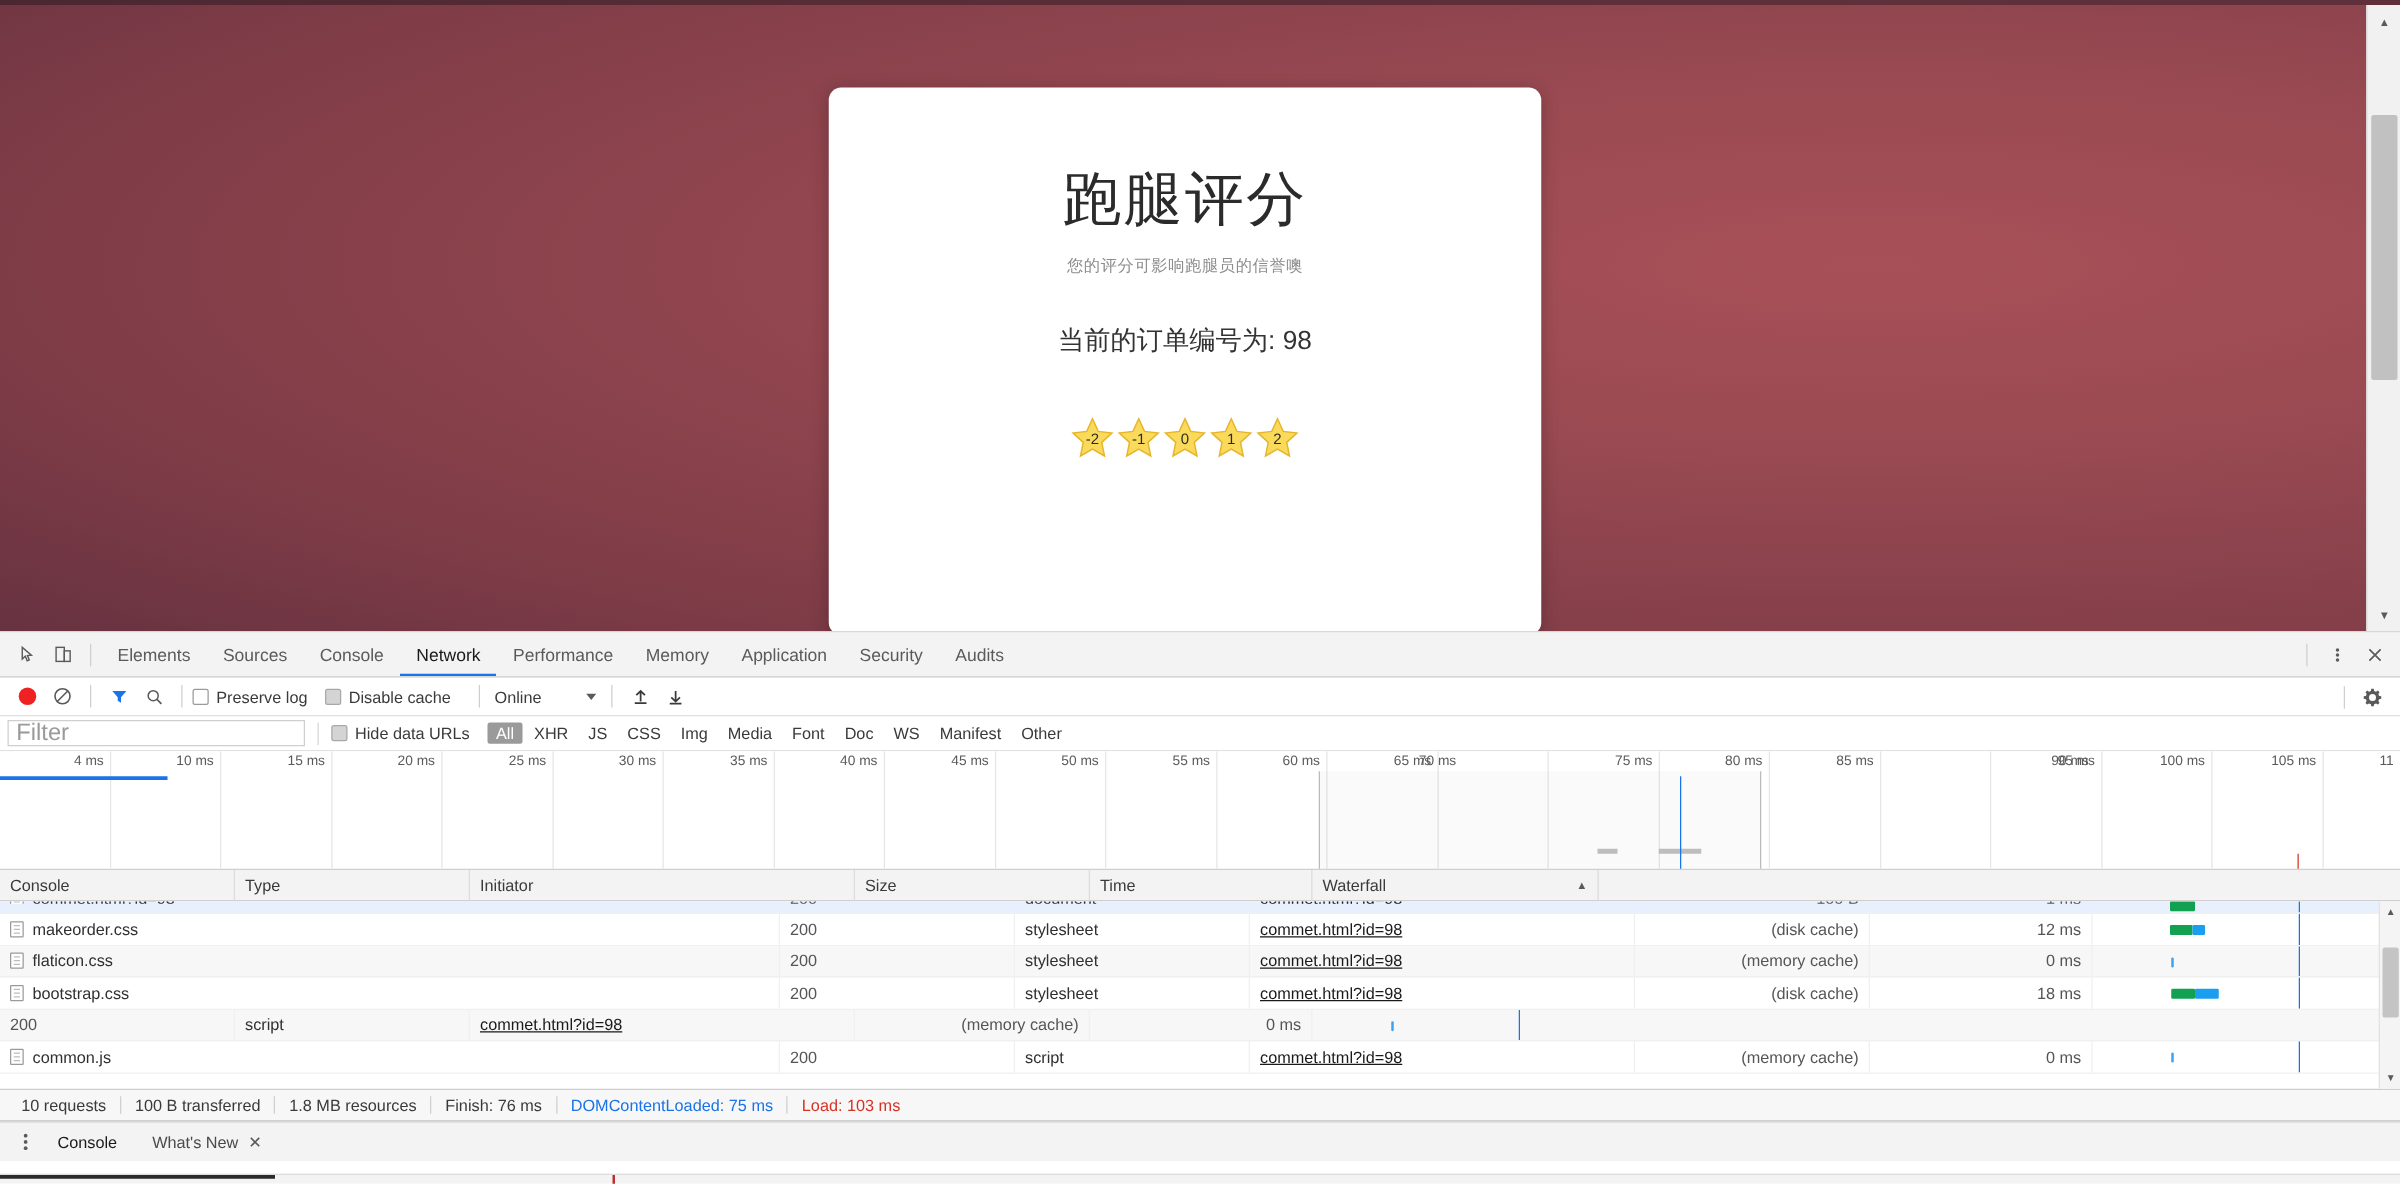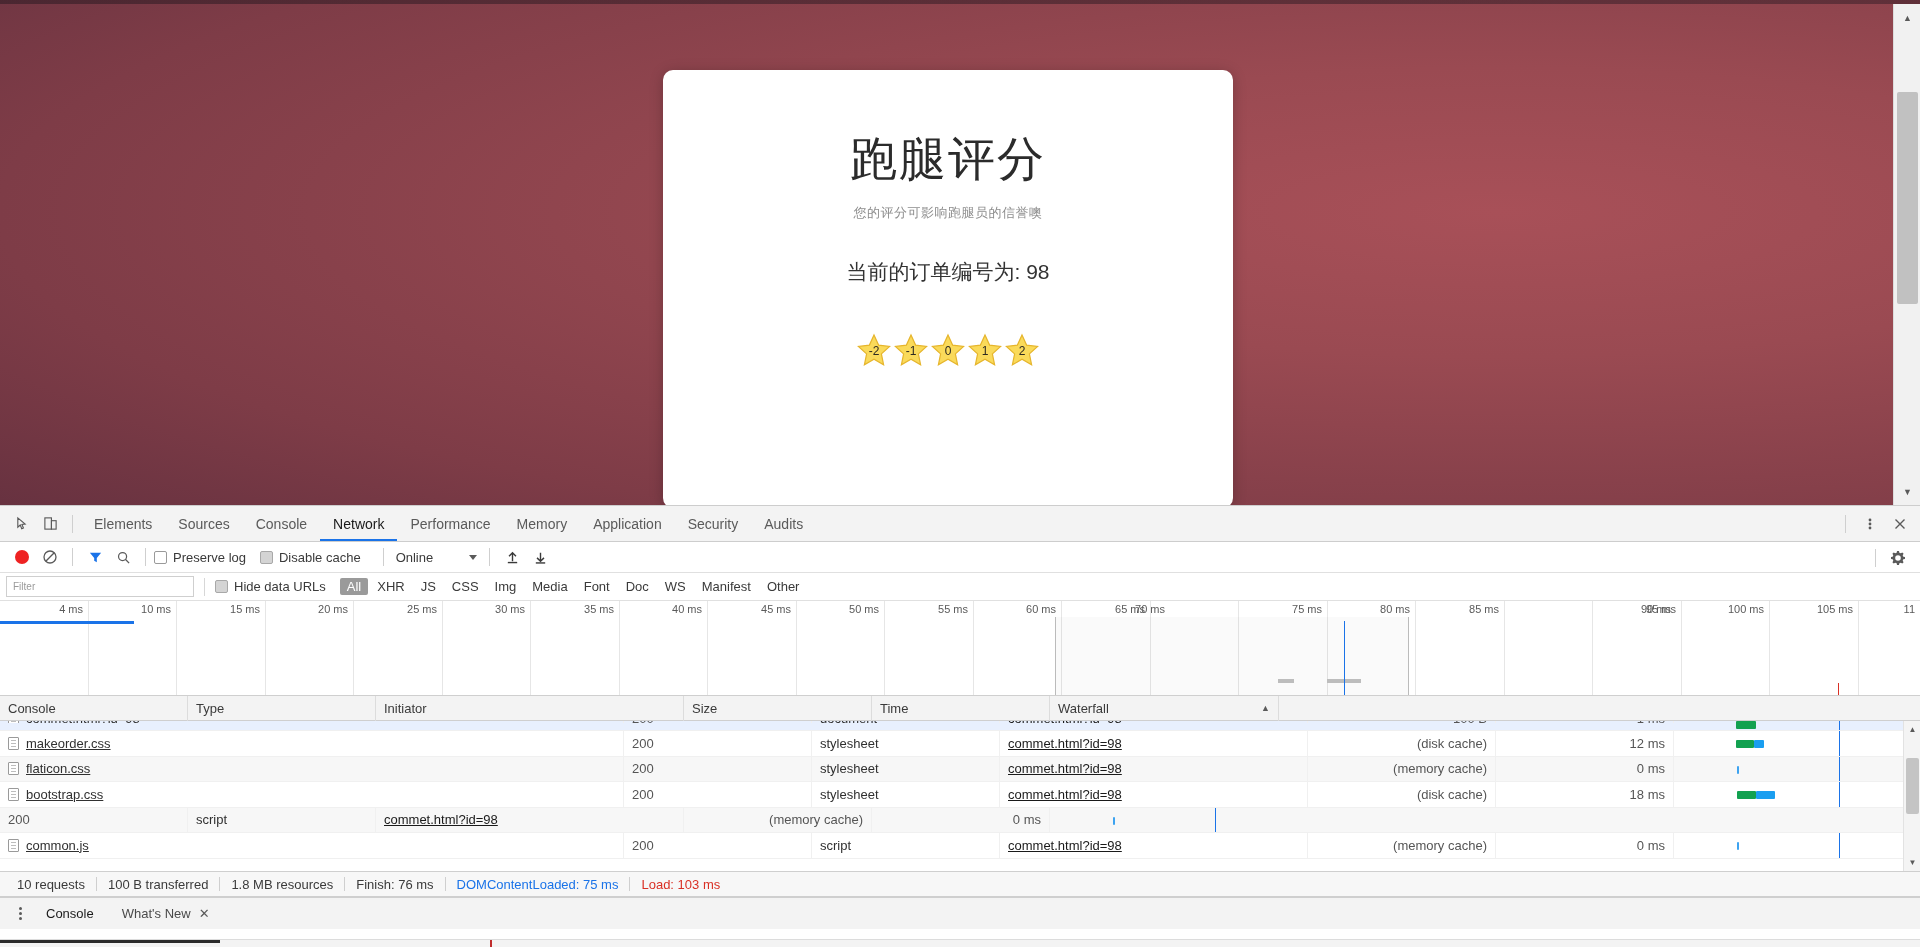--- a/index.html
+++ b/index.html
@@ -167,25 +167,25 @@
   .gear-right { position: absolute; right: 8px; top: 0; height: 31px; display: flex; align-items: center; }
 
   
   .net-filterbar {
     height: 28px;
     display: flex; align-items: center;
     border-bottom: 1px solid #e0e0e0;
     padding: 0 0 0 0;
   }
   .filter-input {
-    width: 188px; height: 21px;
+    width: 238px; height: 21px;
     margin-left: 6px;
     border: 1px solid #cfcfcf;
     background: #fff;
-    font-size: 10px; color: #9a9a9a;
+    font-size: 19px; color: #9a9a9a;
     padding: 0 6px;
     display: flex; align-items: center;
     cursor: text;
   }
   .filter-sep { width: 1px; height: 18px; background: #d7d7d7; margin: 0 10px; }
   .type-pill {
     padding: 1px 7px;
     font-size: 13px; color: #3a3a3a;
     cursor: pointer;
     border-radius: 2px;
@@ -252,21 +252,21 @@
     cursor: pointer;
   }
   .trow.alt { background: #f7f7f7; }
   .trow.clipped { background: #e8f0fe; }
   .td {
     padding: 0 8px; height: 100%;
     display: flex; align-items: center;
     overflow: hidden; white-space: nowrap;
     border-right: 1px solid #f0f0f0;
   }
-  .td.name { gap: 7px; text-decoration: underline; }
+  .td.name { gap: 7px; }
   .doc-icon {
     width: 11px; height: 13px;
     border: 1px solid #9a9a9a; background: #fff;
     flex: none; position: relative; border-radius: 1px;
   }
   .doc-icon::after {
     content: ""; position: absolute; left: 2px; top: 2px; right: 2px; height: 1px;
     background: #bdbdbd;
     box-shadow: 0 3px 0 #bdbdbd, 0 6px 0 #bdbdbd;
   }

